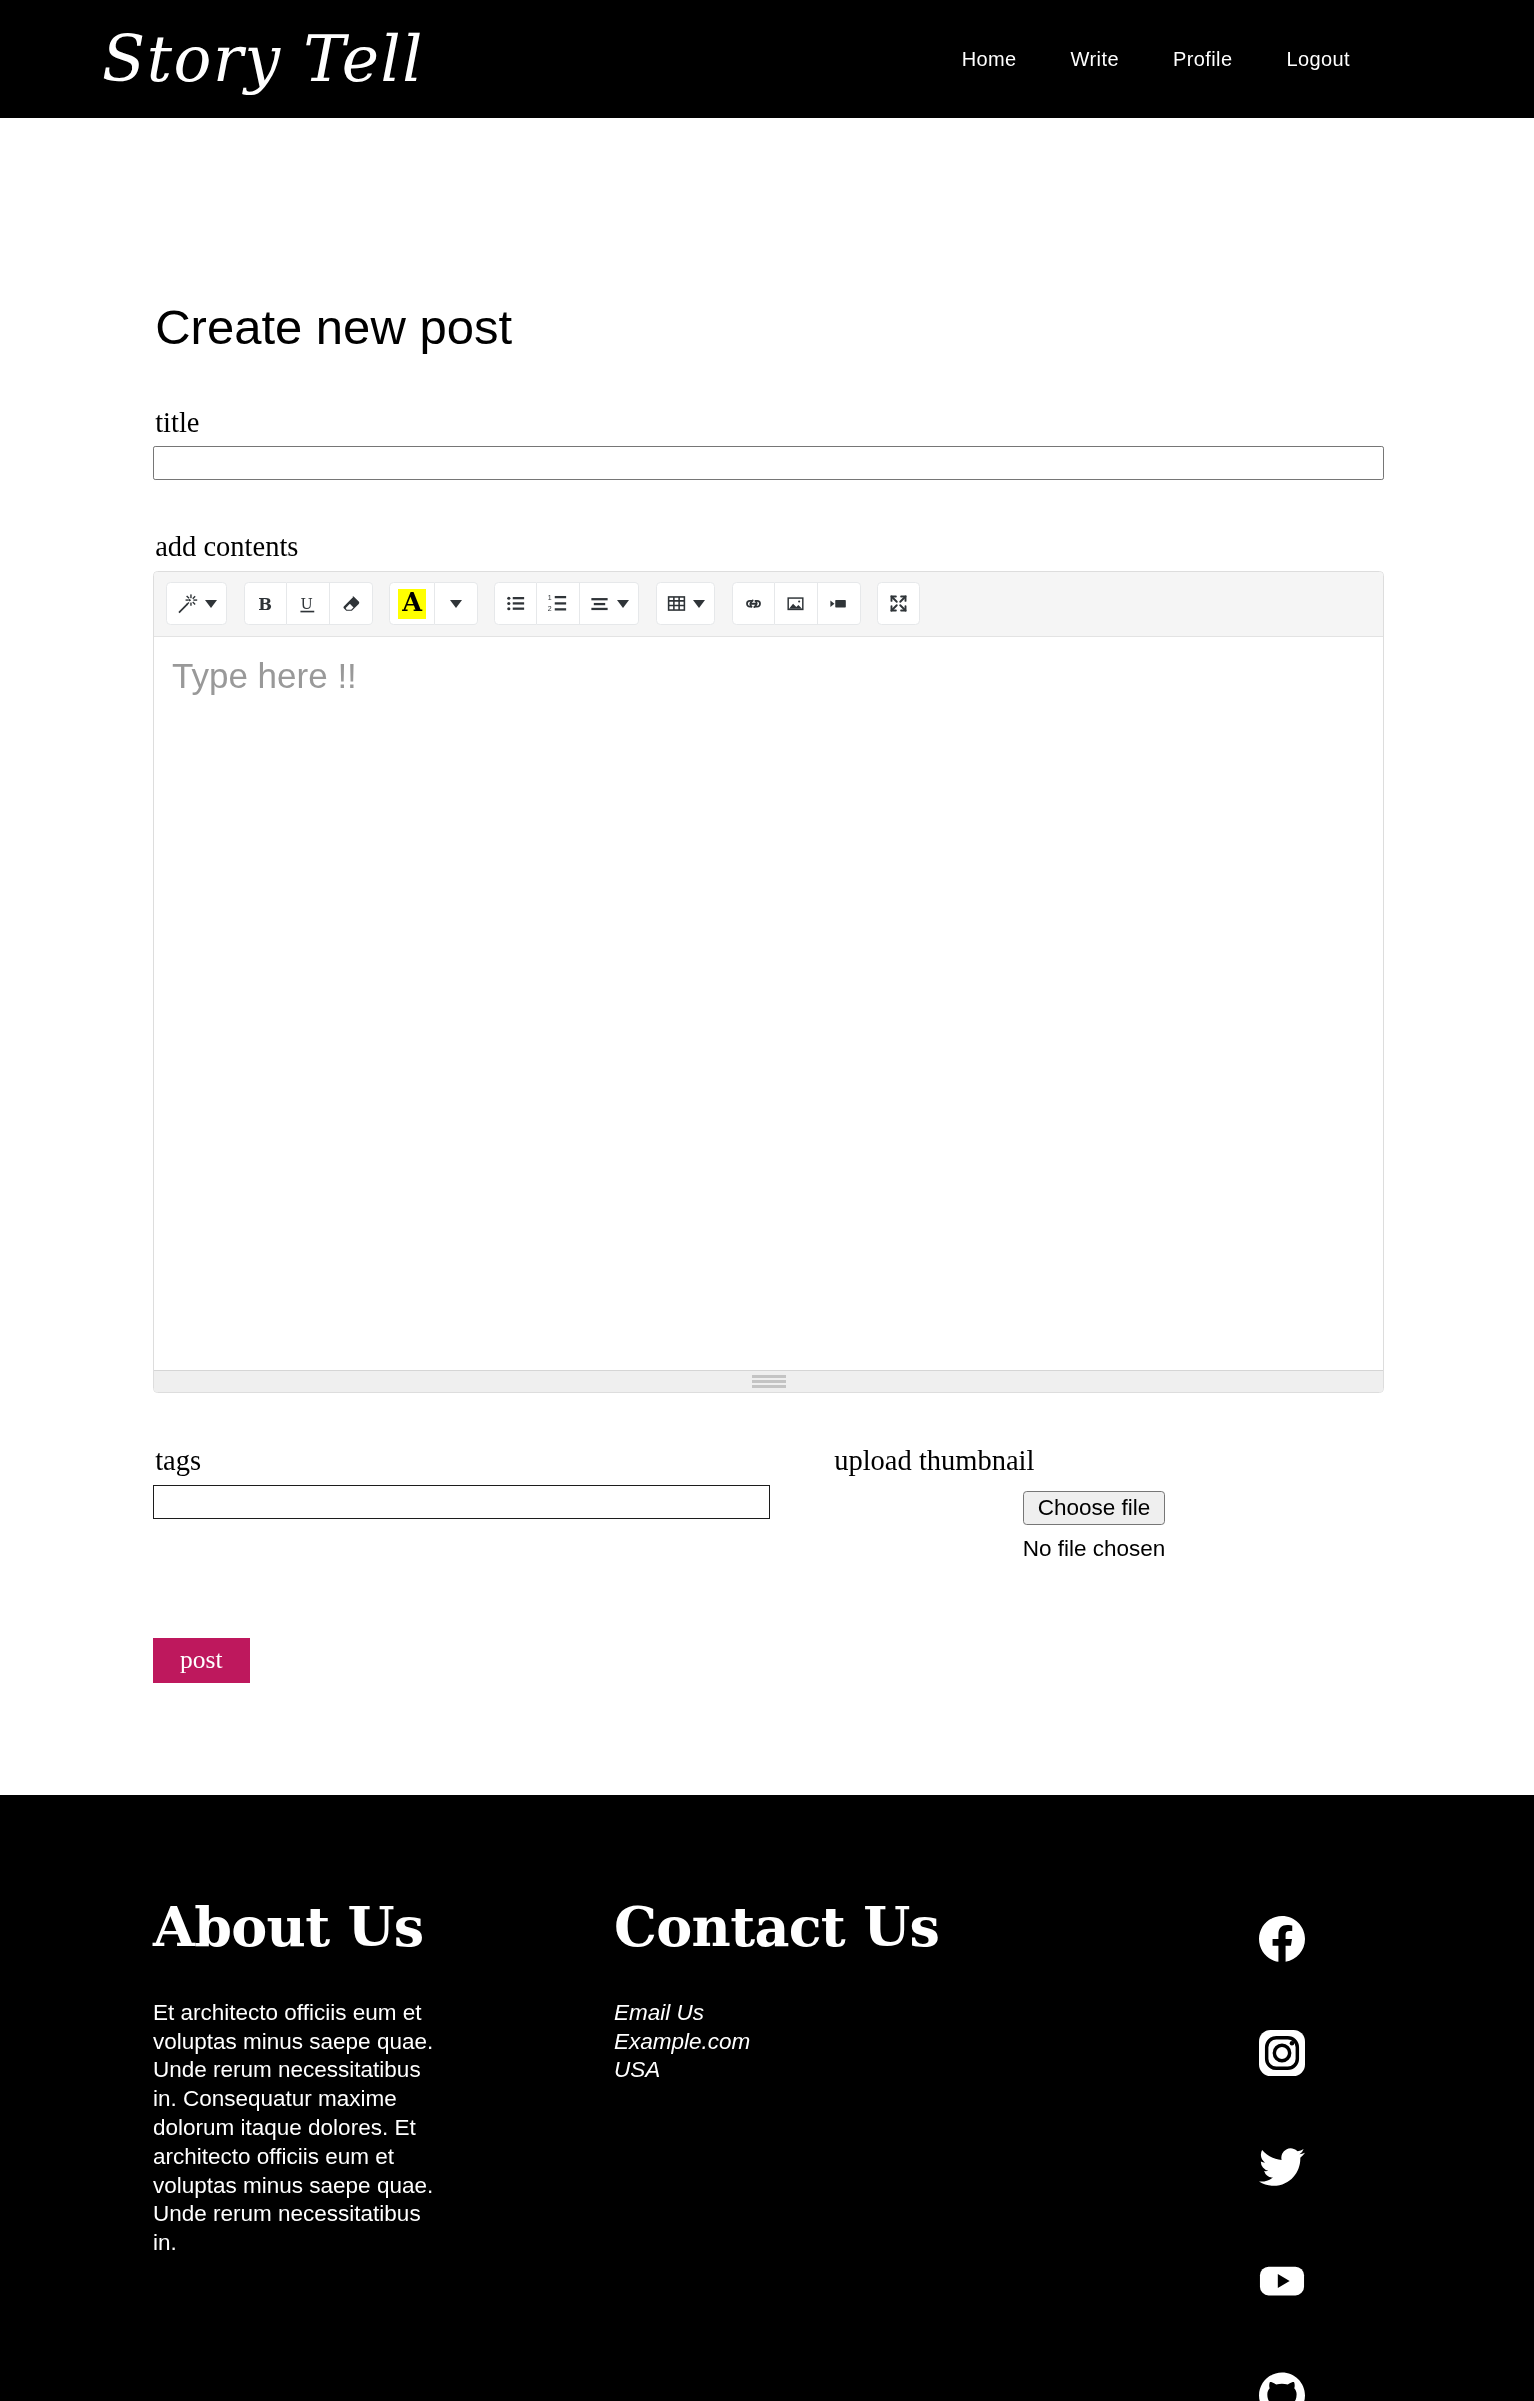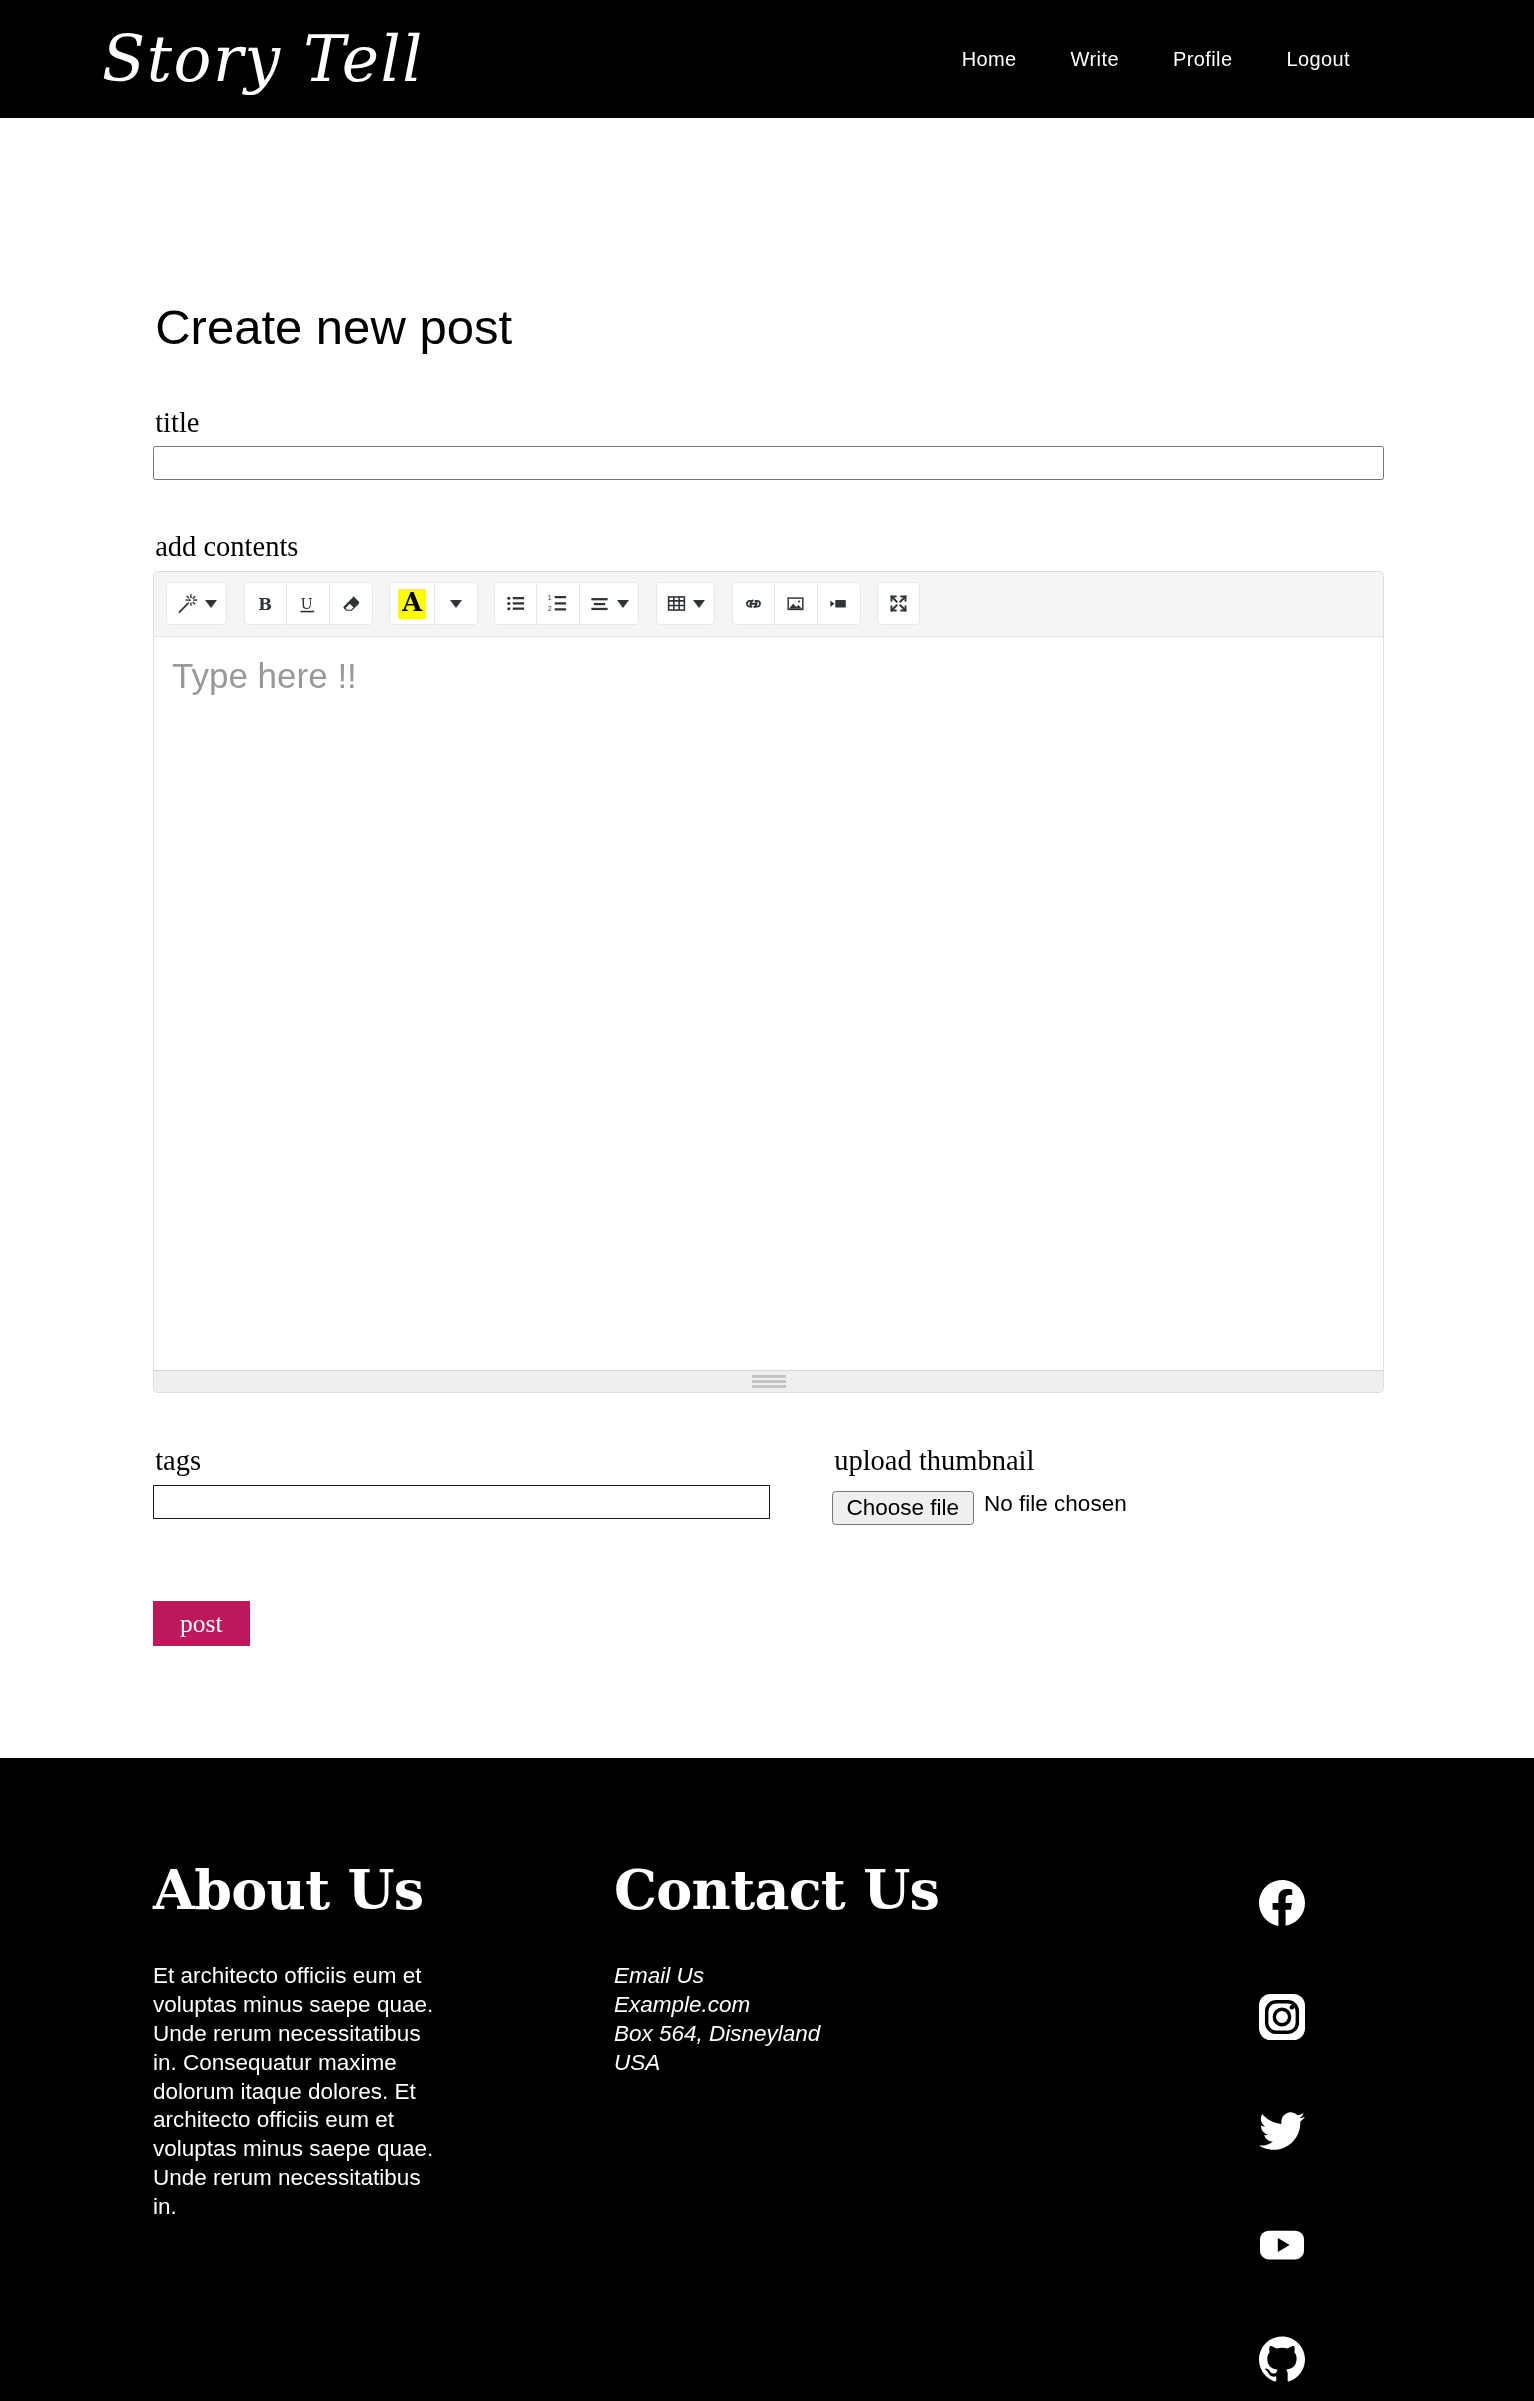--- a/index.html
+++ b/index.html
@@ -177,23 +177,24 @@
     height: 34px;
     border: 1.5px solid #1c1c1c;
     background: #fff;
     font-size: 21px;
     padding: 3px 6px;
     outline: none;
     font-family: "Liberation Sans", sans-serif;
   }
   .file-row {
     display: flex;
-    align-items: flex-start;
+    align-items: center;
     gap: 10.5px;
     margin-top: 14px;
+    flex-direction: column;
   }
   .choose-file-btn {
     font-family: "Liberation Sans", sans-serif;
     font-size: 22.5px;
     background: #efefef;
     border: 1.5px solid #767676;
     border-radius: 3.7px;
     padding: 3px 13.5px;
     color: #000;
     cursor: pointer;
@@ -487,21 +488,20 @@
 
     <div class="fcol-about">
       <h2 class="footer-heading">About Us</h2>
       <p class="about-text">Et architecto officiis eum et voluptas minus saepe quae. Unde rerum necessitatibus in. Consequatur maxime dolorum itaque dolores. Et architecto officiis eum et voluptas minus saepe quae. Unde rerum necessitatibus in.</p>
     </div>
 
     <div class="fcol-contact">
       <h2 class="footer-heading">Contact Us</h2>
       <p class="contact-text">Email Us</p>
       <p class="contact-text">Example.com</p>
-      <p class="contact-text">Box 564, Disneyland</p>
       <p class="contact-text">USA</p>
     </div>
 
     <div class="fcol-social">
       <a class="social-icon">
         <svg width="46" height="46" viewBox="0 0 24 24" fill="#ffffff">
           <path d="M24 12c0-6.627-5.373-12-12-12S0 5.373 0 12c0 5.99 4.388 10.954 10.125 11.854V15.47H7.078V12h3.047V9.356c0-3.007 1.792-4.669 4.533-4.669 1.313 0 2.686.235 2.686.235v2.953H15.83c-1.491 0-1.956.925-1.956 1.874V12h3.328l-.532 3.469h-2.796v8.385C19.612 22.954 24 17.99 24 12z"></path>
         </svg>
       </a>
       <a class="social-icon">

